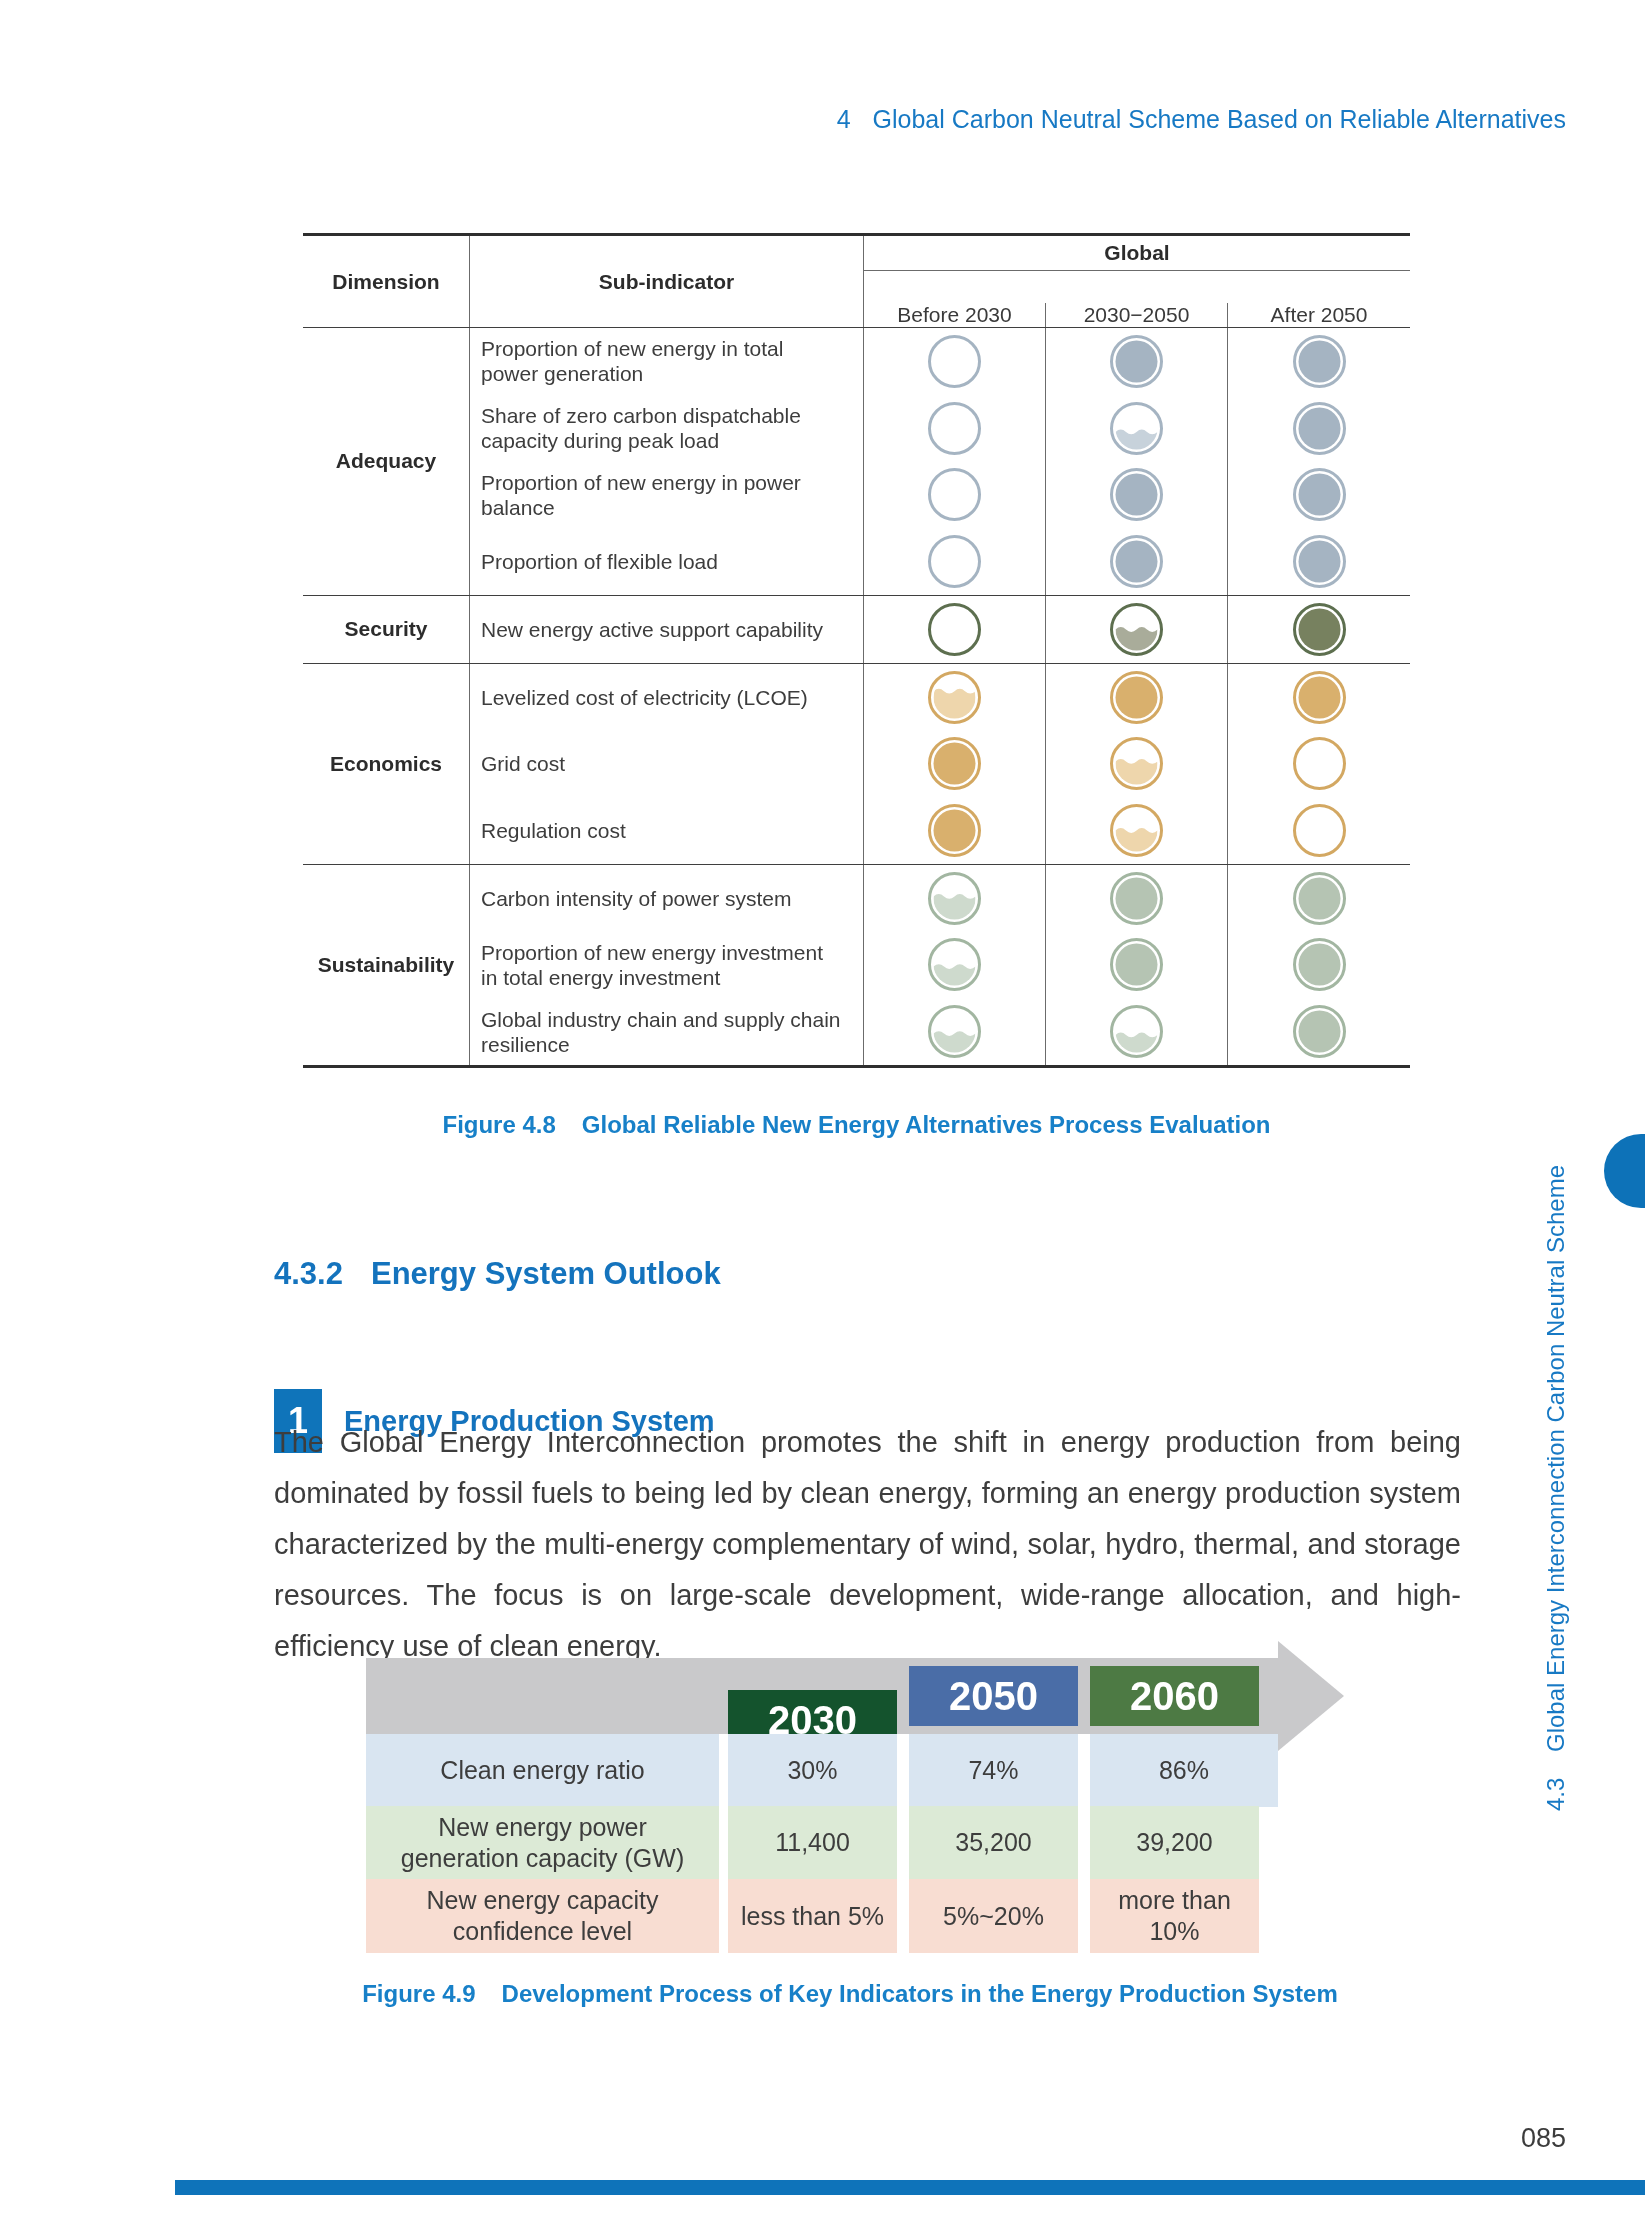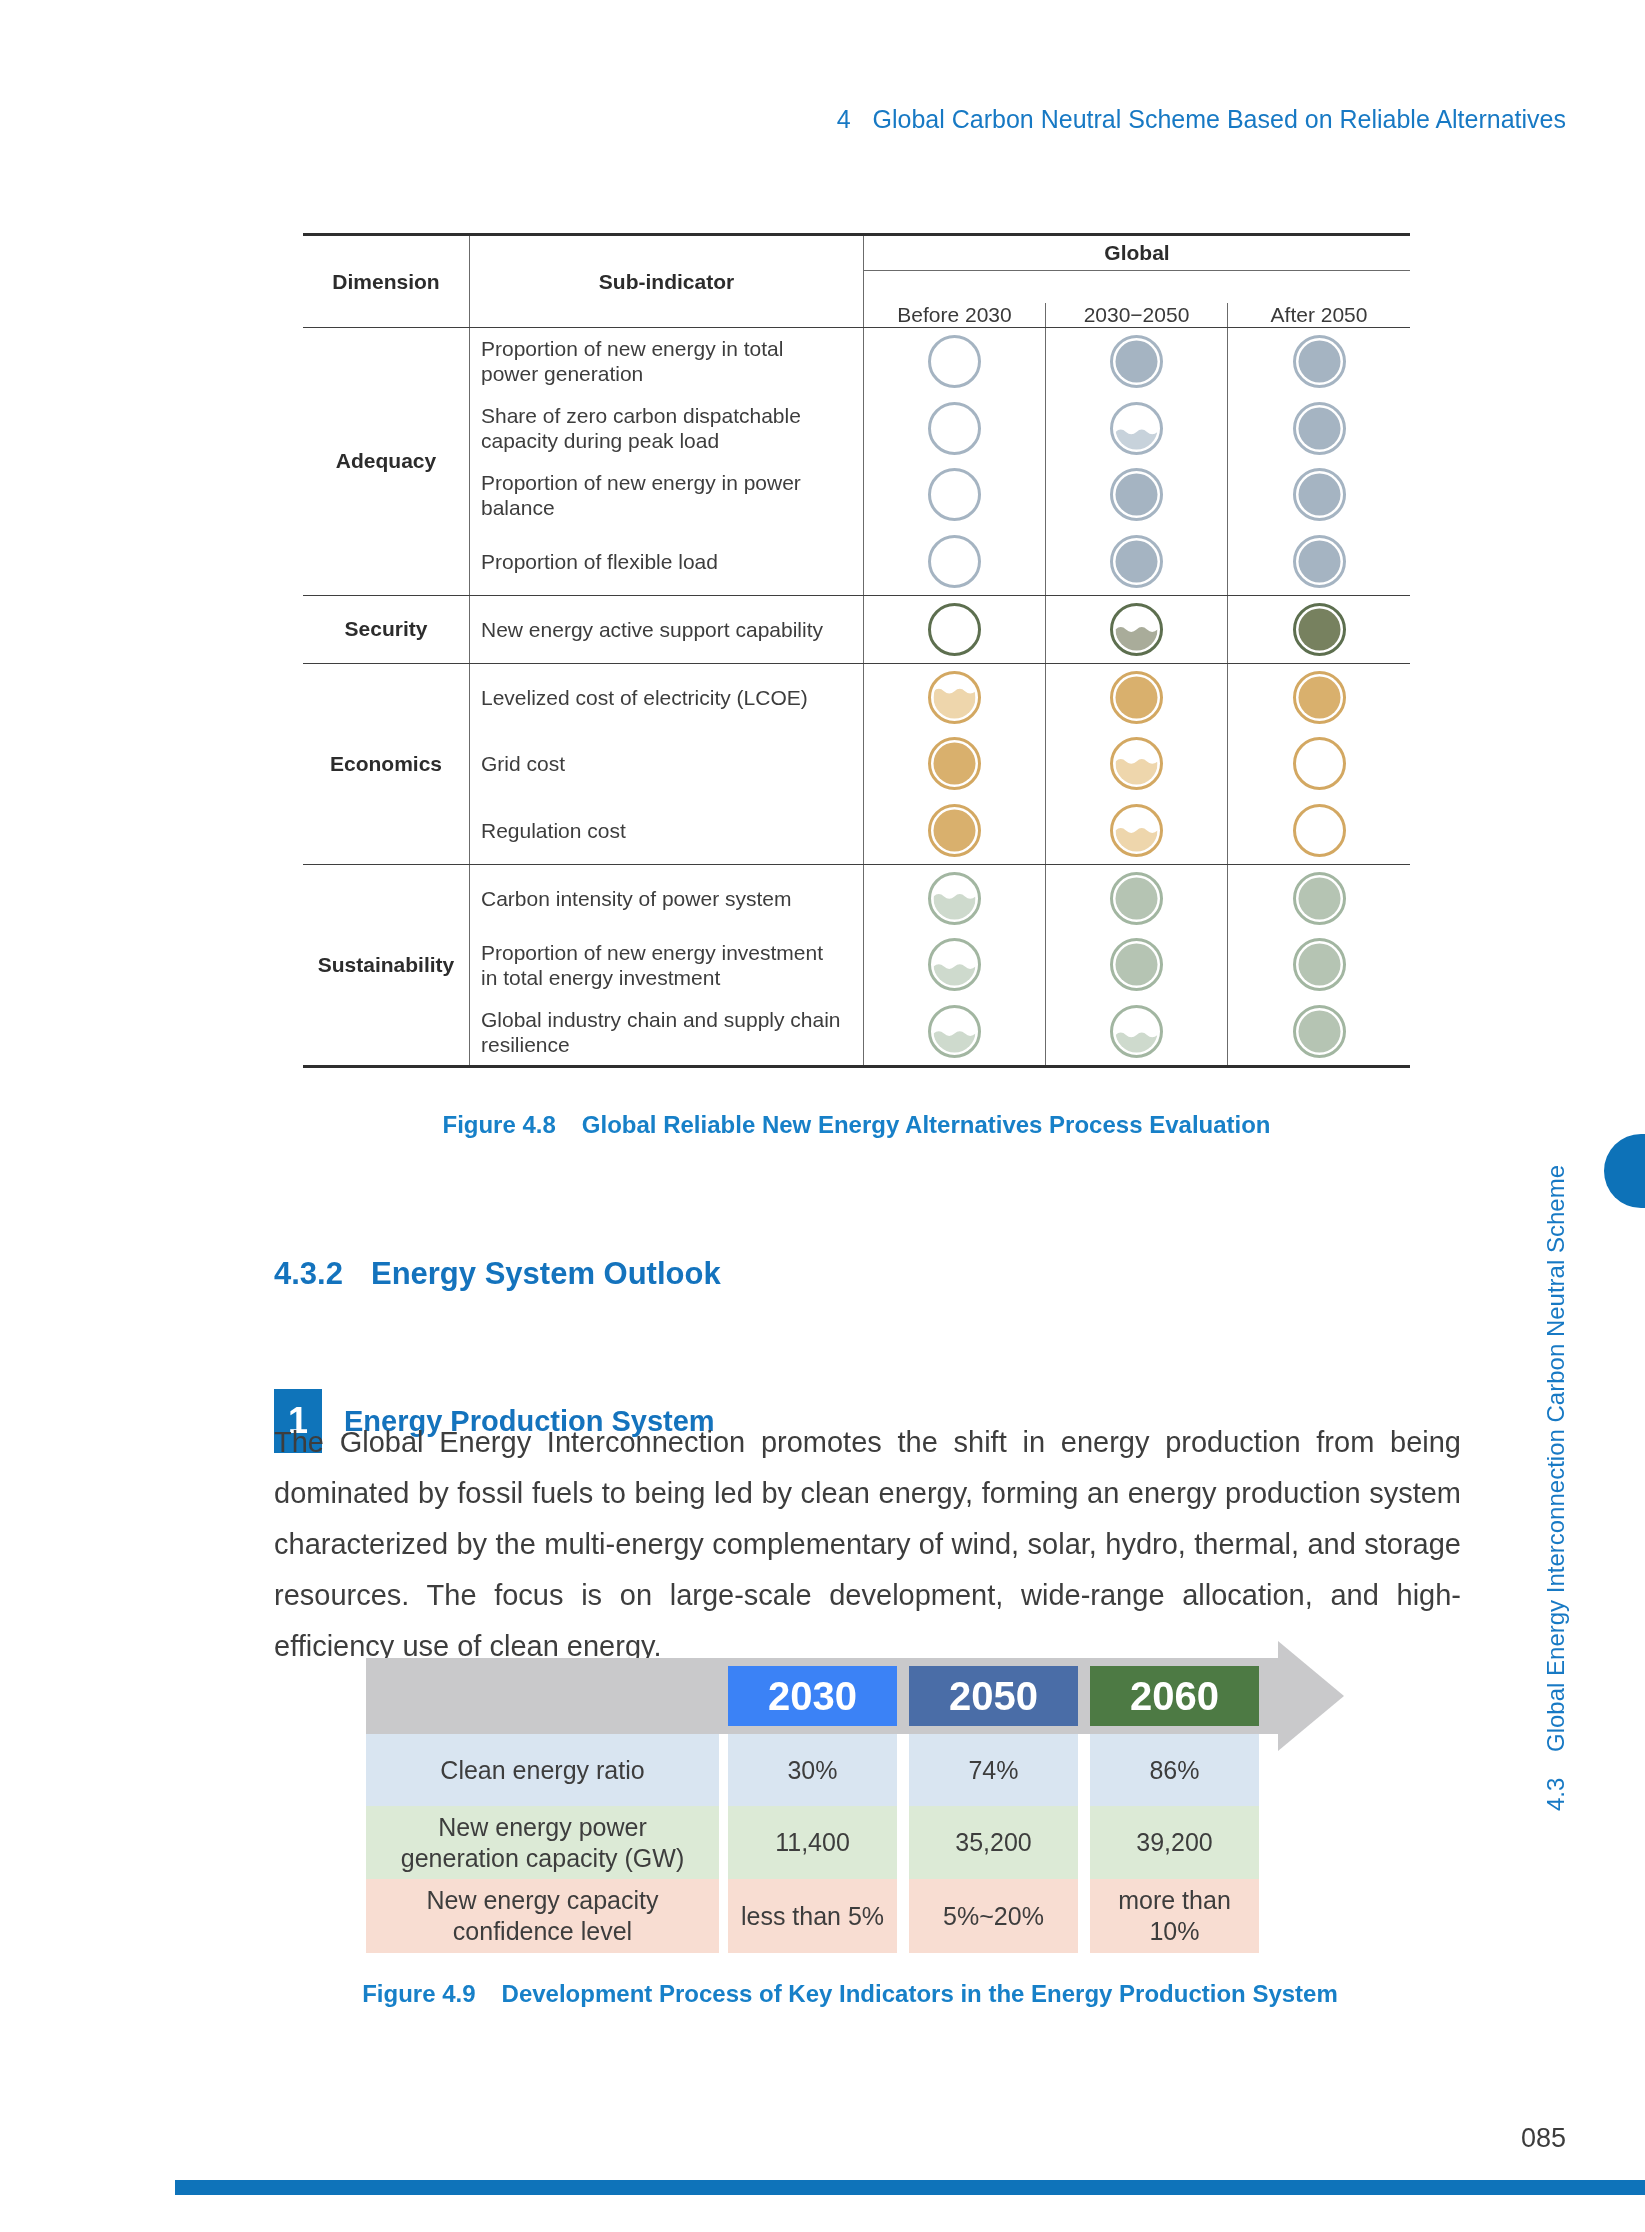--- a/index.html
+++ b/index.html
@@ -402,27 +402,27 @@
     <div class="sub-badge">1</div>
     <div class="sub-title">Energy Production System</div>
   </div>
 
   <div class="body-paragraph">The Global Energy Interconnection promotes the shift in energy production from being dominated by fossil fuels to being led by clean energy, forming an energy production system characterized by the multi-energy complementary of wind, solar, hydro, thermal, and storage resources. The focus is on large-scale development, wide-range allocation, and high-efficiency use of clean energy.</div>
 
   <div class="outlook">
     <div class="o-banner"></div>
     <div class="o-arrowhead"></div>
 
-  <div class="o-year" style="left: 362px; background: #3b82f6;">2030</div>
+  <div class="o-year" style="left: 362px; background: #14532d; margin-top: 24px;">2030</div>
       <div class="o-year" style="left: 543px; background: rgb(74, 109, 167);">2050</div>
       <div class="o-year" style="left: 724px; background: rgb(77, 122, 68);">2060</div>
       <div class="o-cell o-label" style="left: 0px; top: 96px; width: 353px; height: 73px; background: rgb(217, 229, 241);">Clean energy ratio</div>
       <div class="o-cell" style="left: 362px; top: 96px; width: 169px; height: 73px; background: rgb(217, 229, 241);">30%</div>
       <div class="o-cell" style="left: 543px; top: 96px; width: 169px; height: 73px; background: rgb(217, 229, 241);">74%</div>
-      <div class="o-cell" style="left: 724px; top: 96px; width: 169px; height: 73px; background: rgb(217, 229, 241);">86%</div>
+      <div class="o-cell" style="left: 724px; top: 96px; width: 188px; height: 73px; background: rgb(217, 229, 241);">86%</div>
       <div class="o-cell o-label" style="left: 0px; top: 168px; width: 353px; height: 73px; background: rgb(220, 234, 214);">New energy power generation capacity (GW)</div>
       <div class="o-cell" style="left: 362px; top: 168px; width: 169px; height: 73px; background: rgb(220, 234, 214);">11,400</div>
       <div class="o-cell" style="left: 543px; top: 168px; width: 169px; height: 73px; background: rgb(220, 234, 214);">35,200</div>
       <div class="o-cell" style="left: 724px; top: 168px; width: 169px; height: 73px; background: rgb(220, 234, 214);">39,200</div>
       <div class="o-cell o-label" style="left: 0px; top: 241px; width: 353px; height: 74px; background: rgb(248, 221, 210);">New energy capacity confidence level</div>
       <div class="o-cell" style="left: 362px; top: 241px; width: 169px; height: 74px; background: rgb(248, 221, 210);">less than 5%</div>
       <div class="o-cell" style="left: 543px; top: 241px; width: 169px; height: 74px; background: rgb(248, 221, 210);">5%~20%</div>
       <div class="o-cell" style="left: 724px; top: 241px; width: 169px; height: 74px; background: rgb(248, 221, 210);">more than 10%</div>
     </div>
   <div class="fig-caption caption-49">

